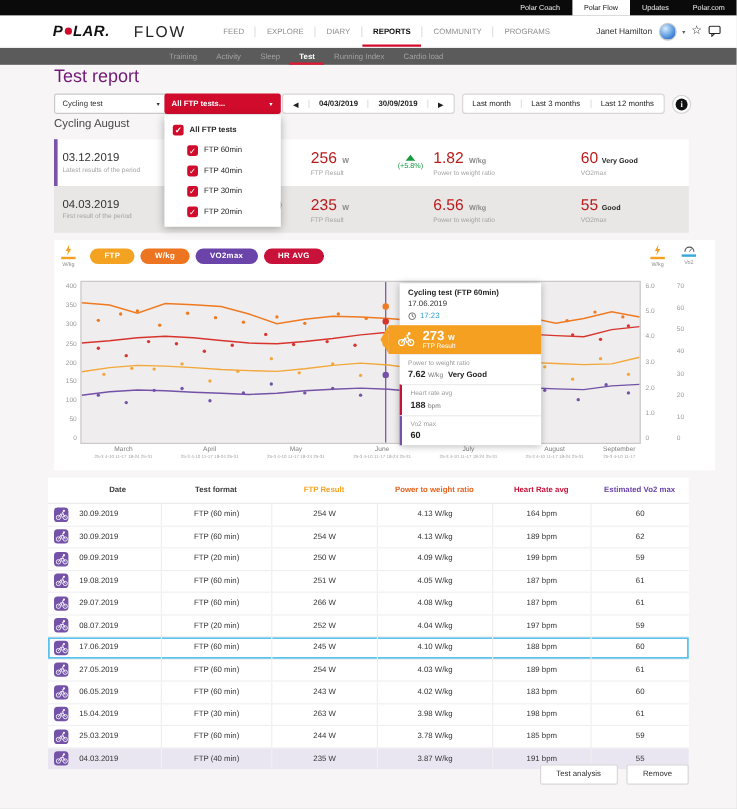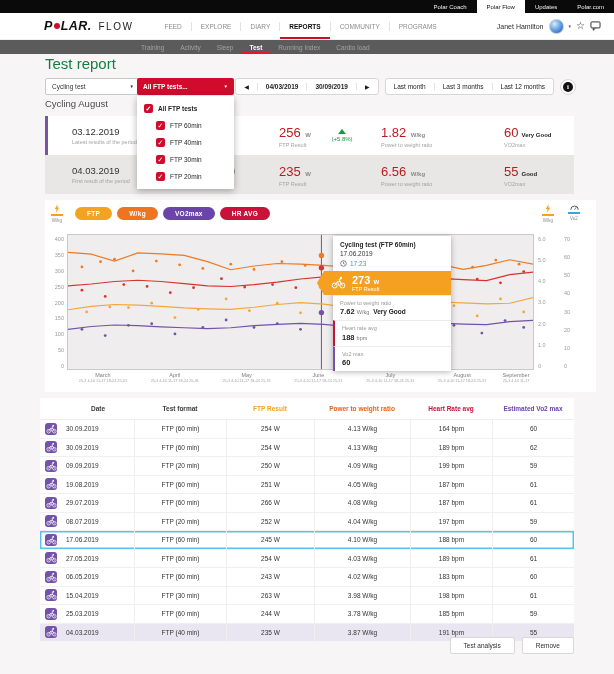--- a/index.html
+++ b/index.html
@@ -9,38 +9,38 @@
   .topbar{position:absolute;top:0;left:0;width:100%;height:13px;background:#0a0a0a;
     display:flex;justify-content:flex-end;align-items:stretch;}
   .tblink{font-size:6px;color:#f0f0f0;padding:0 10px;display:flex;align-items:center;cursor:pointer;}
   .tblink.active{background:#fff;color:#111;}
   
   .navbar{position:absolute;top:13px;left:0;width:100%;height:27px;background:#fff;
     display:flex;align-items:stretch;border-bottom:1px solid #eee;box-sizing:border-box;}
   .logo{margin-left:44px;display:flex;align-items:center;font-weight:bold;font-style:italic;
     font-size:12.5px;color:#101010;letter-spacing:.4px;}
   .logo-dot{width:6px;height:6px;background:#d10b2c;border-radius:50%;display:inline-block;margin:0 1px;}
-  .brand{display:flex;align-items:center;font-size:10px;color:#222;letter-spacing:1.5px;margin:0 22px 0 7px;}
+  .brand{display:flex;align-items:center;font-size:13px;color:#222;letter-spacing:1.5px;margin:0 22px 0 20px;}
   .nav-items{display:flex;align-items:stretch;}
   .nav-item{font-size:6.5px;color:#8d8d8d;display:flex;align-items:center;padding:0 9px;cursor:pointer;}
   .nav-item.active{color:#0c0c0c;font-weight:bold;box-shadow:inset 0 -2px 0 #d10b2c;}
   .nav-sep{width:1px;background:#e2e2e2;height:9px;align-self:center;}
   .nav-right{margin-left:auto;margin-right:13px;display:flex;align-items:center;gap:5px;}
   .user-name{font-size:7px;color:#2e2e2e;}
   .avatar{width:13px;height:13px;border-radius:50%;border:1px solid #c9c9c9;
     background:radial-gradient(circle at 35% 30%,#d8ecff 0%,#7db2e8 38%,#3f7ed6 70%,#2d5fa8 100%);}
   .user-caret{font-size:5px;color:#555;}
   .star{font-size:10px;color:#1c1c1c;line-height:1;}
   
   .subnav{position:absolute;top:40px;left:0;width:100%;height:14px;background:#5b5b5b;
     display:flex;align-items:stretch;padding-left:133px;box-sizing:border-box;}
   .subnav-item{font-size:6.5px;color:#a4a1a1;display:flex;align-items:center;padding:0 8px;cursor:pointer;}
   .subnav-item.active{color:#fff;font-weight:bold;box-shadow:inset 0 -2px 0 #e01931;}
   
-  .page-title{position:absolute;left:45px;top:55px;font-size:15px;color:#15803d;}
+  .page-title{position:absolute;left:45px;top:55px;font-size:15px;color:#701a75;}
   .controls{position:absolute;top:78px;left:45px;right:38px;height:17px;}
   .select{position:absolute;top:0;height:17px;box-sizing:border-box;border-radius:2px;
     font-size:6.5px;display:flex;align-items:center;padding:0 6px;cursor:pointer;}
   #sport-select{left:0;width:96px;background:#fff;border:1px solid #c9c9c9;color:#333;}
   #tests-select{left:92px;width:97px;background:#d10b2c;color:#fff;font-weight:bold;}
   .sel-caret{margin-left:auto;font-size:4.5px;}
   .controls-right{position:absolute;right:0;top:0;display:flex;align-items:center;gap:6px;height:17px;}
   .ctrl-group{display:flex;align-items:stretch;background:#fff;border:1px solid #d8d6d6;
     border-radius:3px;height:17px;box-sizing:border-box;}
   .ctrl-btn{display:flex;align-items:center;padding:0 8px;font-size:6.5px;color:#1d1d1d;cursor:pointer;white-space:nowrap;}
@@ -59,21 +59,21 @@
   .dd-item.head{font-weight:bold;}
   .dd-check{width:9px;height:9px;background:#d10b2c;border-radius:2px;color:#fff;font-size:7px;
     display:flex;align-items:center;justify-content:center;flex:0 0 auto;}
   
   .section-label{position:absolute;left:45px;top:98px;font-size:9.5px;color:#4a4a4a;}
   .summary{position:absolute;left:45px;right:40px;top:116px;}
   .sum-row{display:grid;grid-template-columns:112px 95px 72px 30px 123px 1fr;align-items:center;
     height:39px;box-sizing:border-box;cursor:pointer;}
   .sum-row.latest{background:#fff;border-left:3px solid #7a52a8;}
   .sum-row.first{background:#e9e6e6;border-left:3px solid #e9e6e6;}
-  .sum-cell{padding-left:24px;}
+  .sum-cell{padding-left:4px;}
   .sum-date{font-size:9.5px;color:#333;}
   .sum-cap{font-size:5.5px;color:#a5a2a2;margin-top:1.5px;}
   .sum-fmt{font-size:9.5px;color:#4c4c4c;text-align:center;}
   .sum-fmt-lab{font-size:5.5px;color:#a5a2a2;margin-top:1.5px;text-align:center;}
   .big-val{font-size:13px;color:#b91c1c;}
   .big-unit{font-size:6px;color:#8a8a8a;font-weight:bold;}
   .val-label{font-size:5.5px;color:#a5a2a2;margin-top:1px;}
   .trend{display:flex;flex-direction:column;align-items:center;gap:2px;}
   .tri-up{width:0;height:0;border-left:4px solid transparent;border-right:4px solid transparent;
     border-bottom:5px solid #169b3f;}

